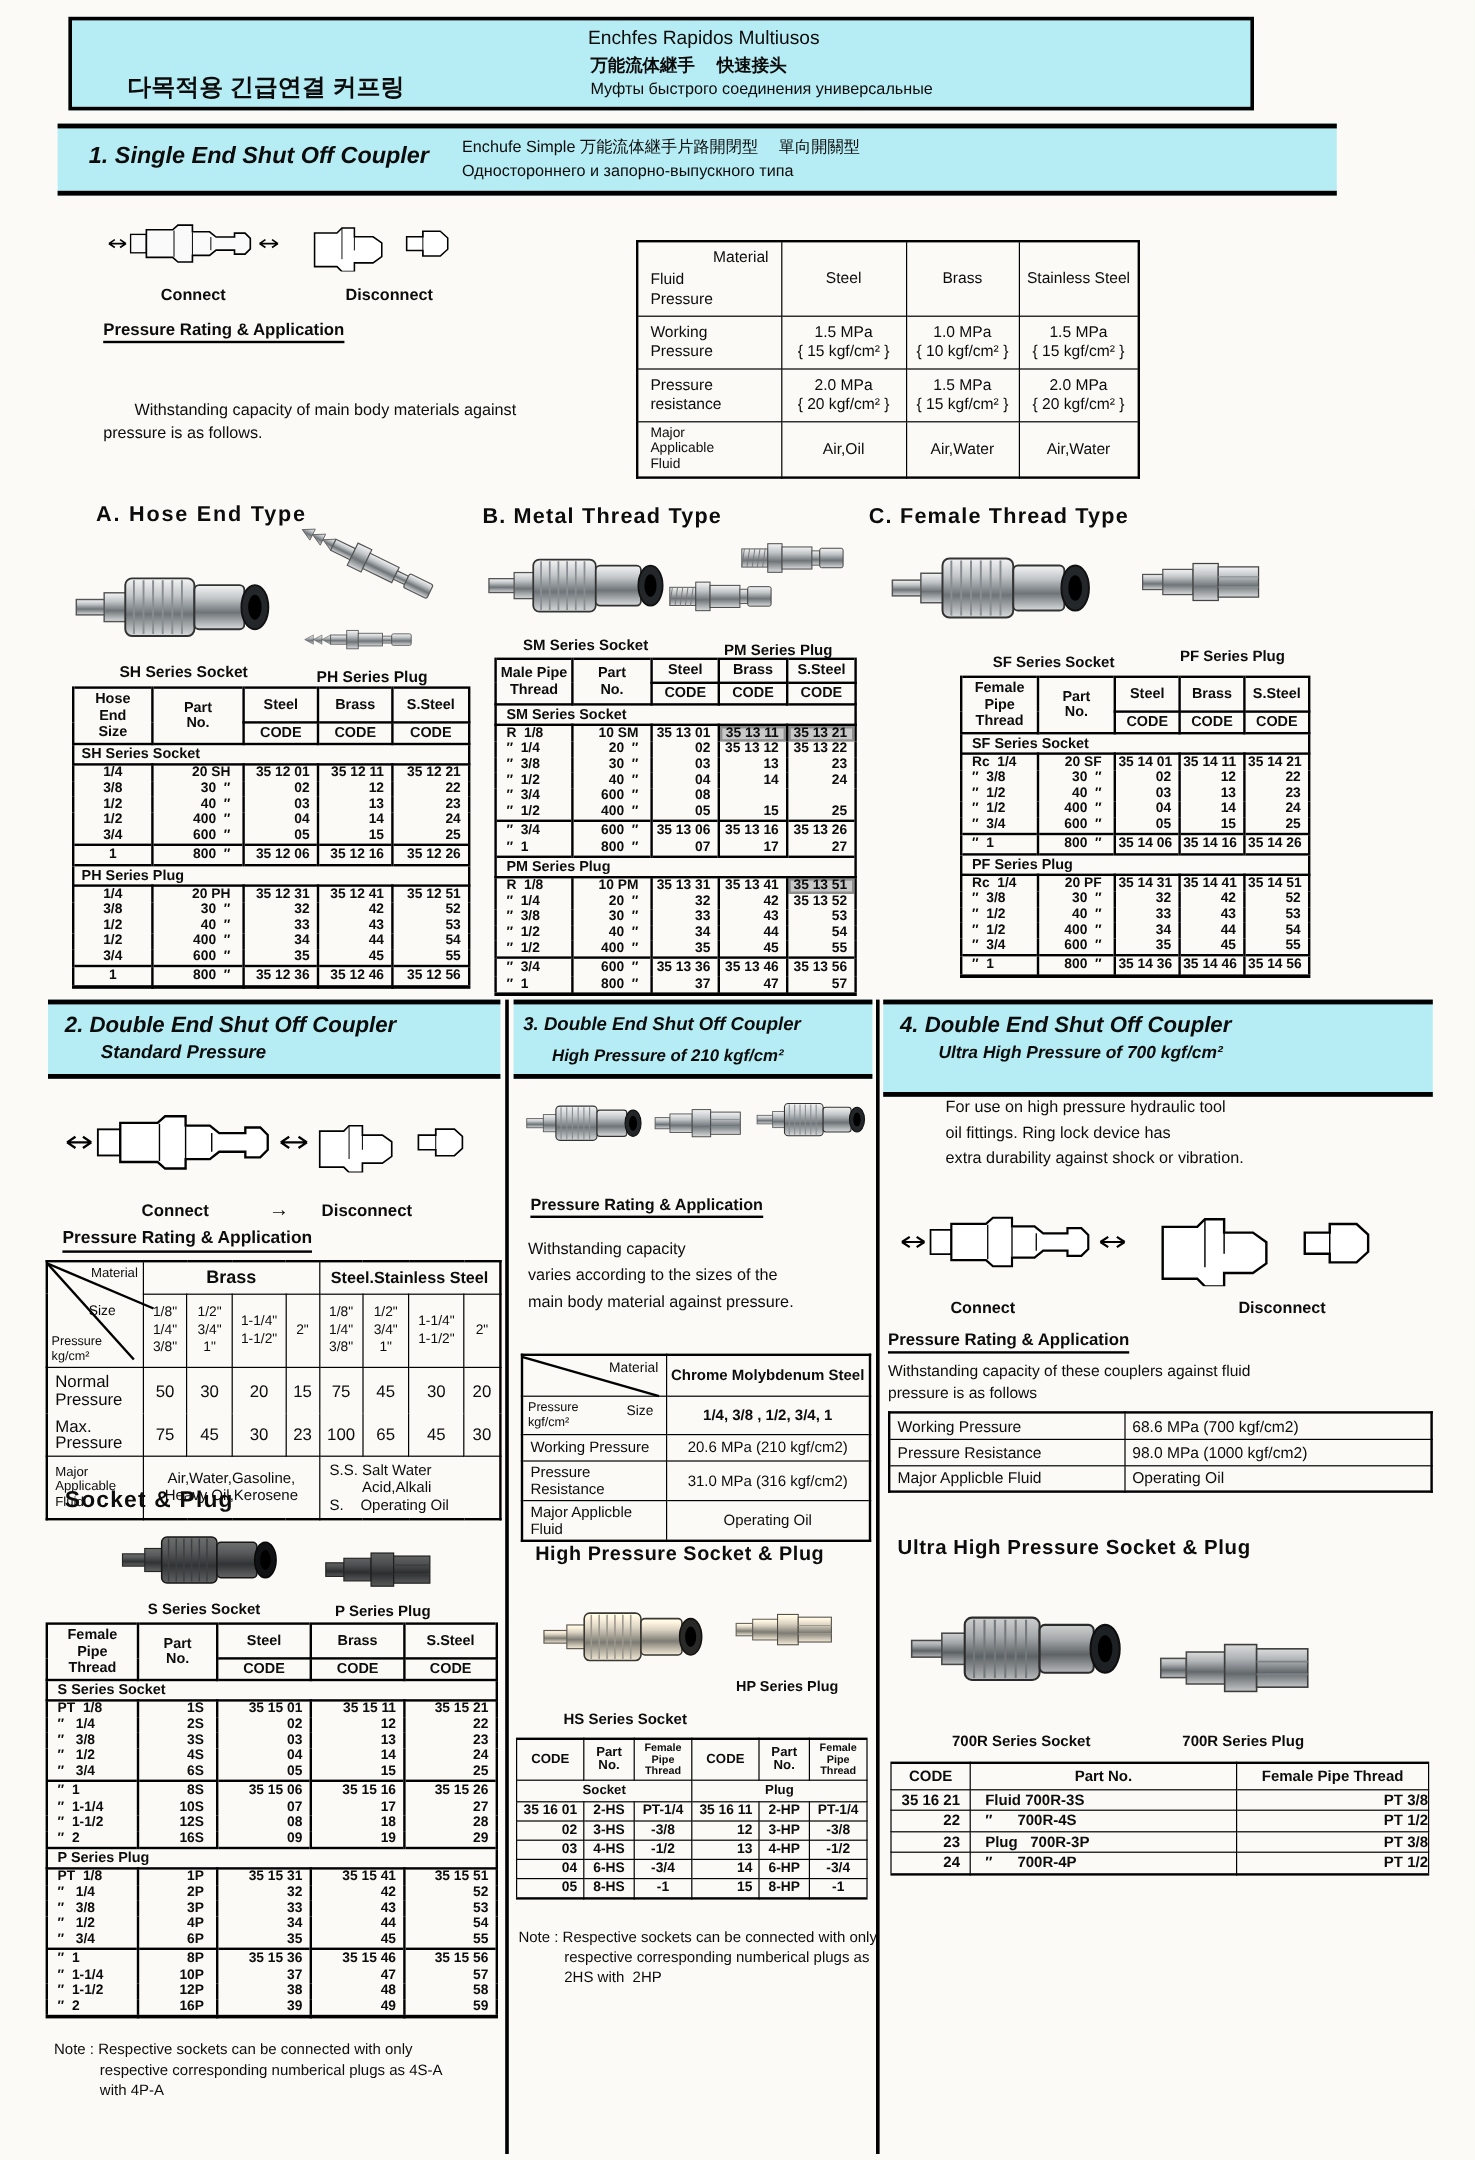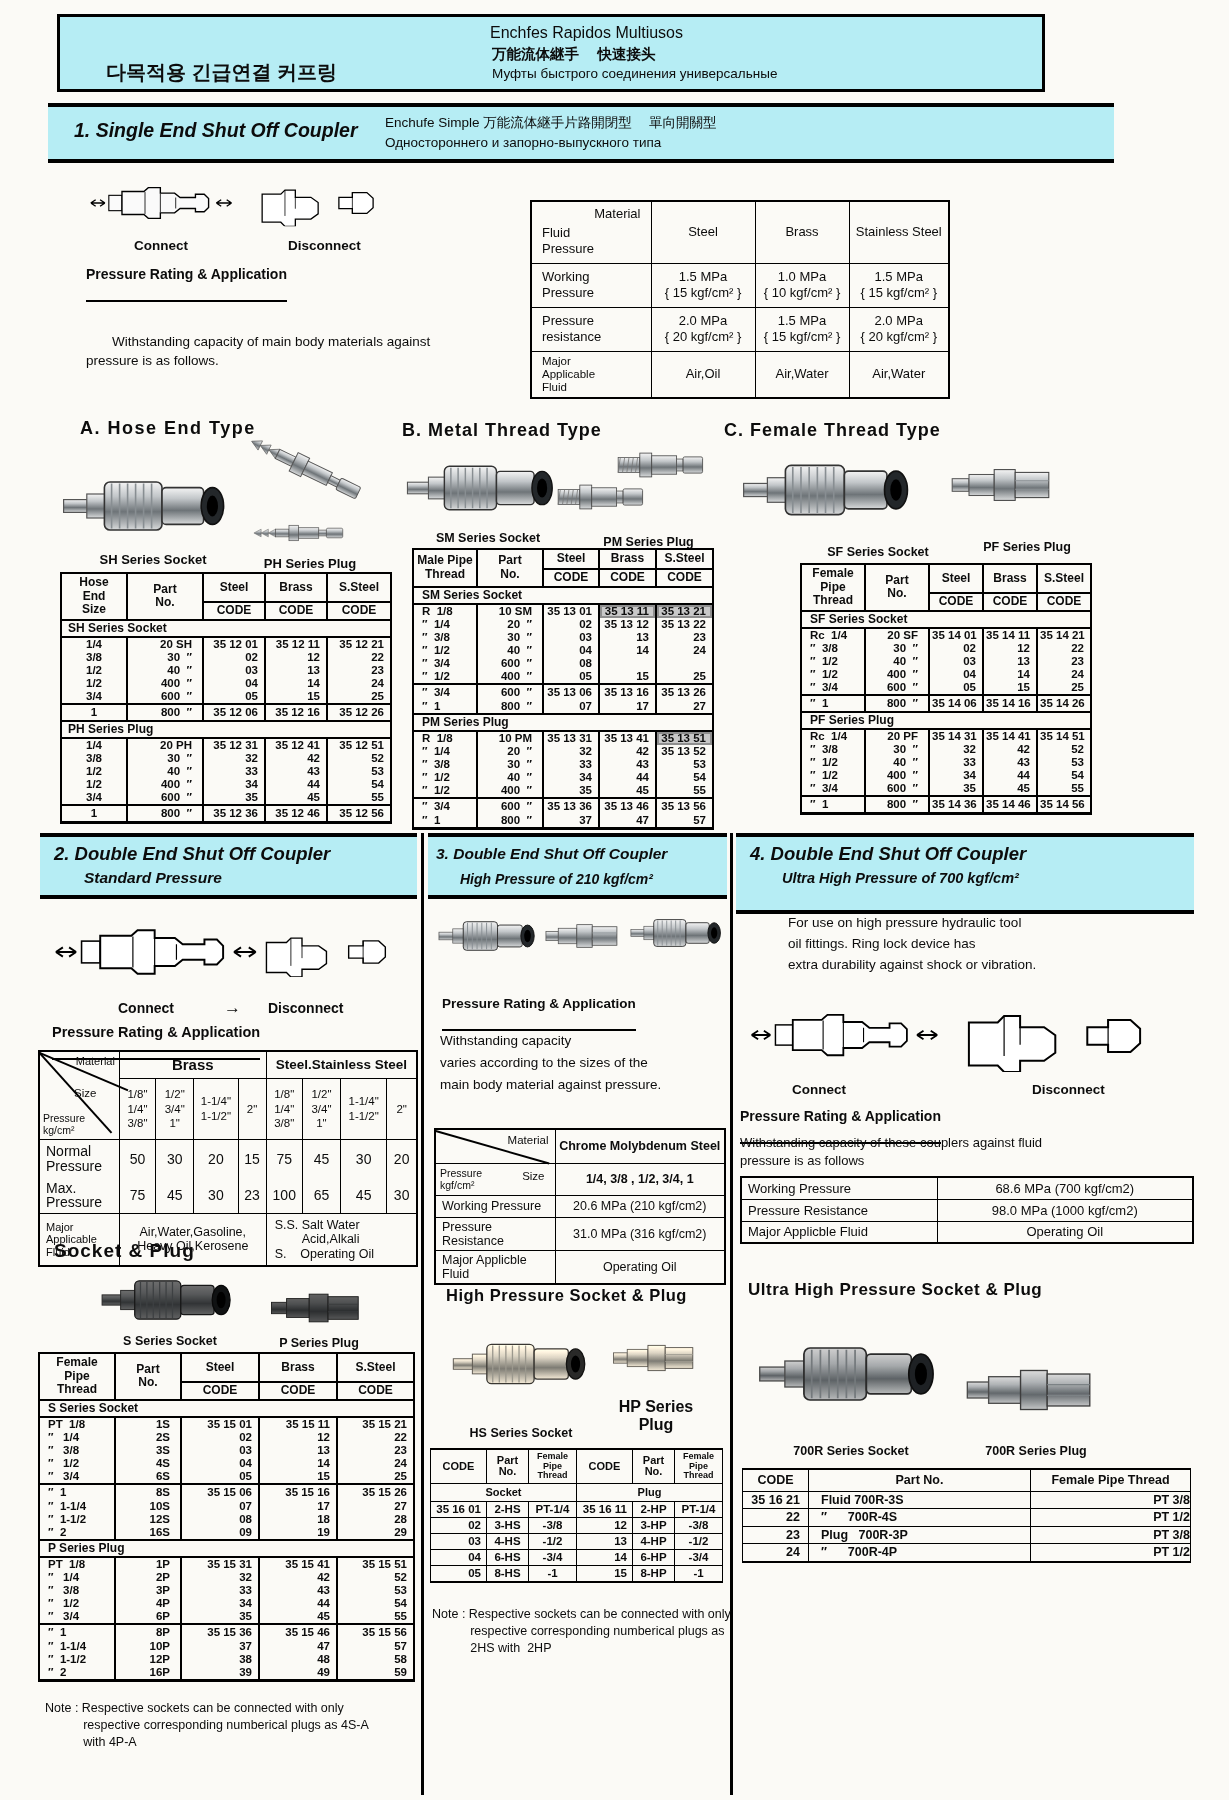--- a/index.html
+++ b/index.html
@@ -5,21 +5,21 @@
   *{margin:0;padding:0;box-sizing:border-box}
   html,body{background:#efefec}
   body{width:1229px;height:1800px;position:relative;font-family:"Liberation Sans",sans-serif;color:#0c0c0c;background:#fbfaf6}
   .abs{position:absolute}
   .pre{white-space:pre-line}
   .prex{white-space:pre}
   .b{font-weight:bold}
   .it{font-style:italic}
   .cy{background:#b6edf4}
   .band{border-top:4px solid #000;border-bottom:4px solid #000}
-  .ul{border-bottom:2px solid #000;padding-bottom:18px;display:inline-block}
+  .ul{border-bottom:2px solid #000;padding-bottom:2px;display:inline-block}
   .ctr{text-align:center}
   
   table{border-collapse:collapse;table-layout:fixed}
   .ctab{border-top:2px solid #000;border-bottom:3px solid #000}
   .ctab th,.ctab td{border-left:2px solid #000;border-right:2px solid #000;overflow:hidden}
   .ctab thead th{font-weight:bold;text-align:center;white-space:pre-line;border-bottom:2.5px solid #000;font-size:12px;line-height:13.5px;padding:2px 1px}
   .ctab thead tr.coderow th{font-size:12px;height:18px;padding:1px}
   .ctab tbody td{font-weight:bold;white-space:pre;font-size:11.5px;line-height:13px;padding:0 2px}
   .ctab tbody td:nth-child(1){text-align:center}
   .ctab tbody td:nth-child(2){text-align:right;padding-right:10px}
@@ -54,21 +54,21 @@
   
   .thp{border-top:2px solid #000;border-bottom:2.5px solid #000;font-size:11.5px}
   .thp th,.thp td{border:1.5px solid #000;text-align:center;font-weight:bold;white-space:pre-line;overflow:hidden}
   .thp thead th{font-size:11px;line-height:11px;padding:2px 0}
   .thp thead th.small{font-size:9px;line-height:9.5px}
   .thp tbody td{white-space:pre;line-height:15px}
   .thp tbody td:nth-child(1),.thp tbody td:nth-child(4){text-align:right;padding-right:5px}
   
   .pt4{border:2px solid #000;width:452px;font-size:13px}
   .pt4 td{border:1.5px solid #000;padding:2px 6px}
-  .pt4 td.val{text-align:center}
+  .pt4 td.val{text-align:left}
   .t700{border-top:2px solid #000;border-bottom:2.5px solid #000;font-size:12.5px}
   .t700 th,.t700 td{border:1.5px solid #000;font-weight:bold;overflow:hidden}
   .t700 thead th{text-align:center;padding:2px}
   .t700 tbody td{white-space:pre;line-height:16.5px}
   .t700 tbody td:nth-child(1){text-align:right;padding-right:8px}
   .t700 tbody td:nth-child(2){text-align:left;padding-left:12px}
   .t700 tbody td:nth-child(3){text-align:right}
   .vr{position:absolute;width:3px;background:#000}
   .figlab{font-weight:bold;font-size:13.5px}
 </style>
@@ -980,21 +980,21 @@
 <div class="abs" style="left:452px;top:1318px;filter:sepia(.35)">
   <svg width="138" height="92" viewBox="0 0 210 100">
       <use href="#sym-sock"></use>
     </svg>
 </div>
 <div class="abs" style="left:610px;top:1328px;filter:sepia(.35)">
   <svg width="92" height="60" viewBox="0 0 160 70">
       <use href="#sym-fplug"></use>
     </svg>
 </div>
-<div class="abs b ctr" style="left:600px;top:1398px;width:112px;font-size:16px">HP Series Plug</div>
+<div class="abs b ctr" style="left:600px;top:1398px;width:112px;font-size:12px">HP Series Plug</div>
 <div class="abs b ctr" style="left:452px;top:1426px;width:138px;font-size:12.5px">HS Series Socket</div>
 
 <table class="abs thp" style="left:430px;top:1448px;width:292px">
   <colgroup>
       <col style="width:56px">
       <col style="width:42px">
       <col style="width:48px">
       <col style="width:56px">
       <col style="width:42px">
       <col style="width:48px">

